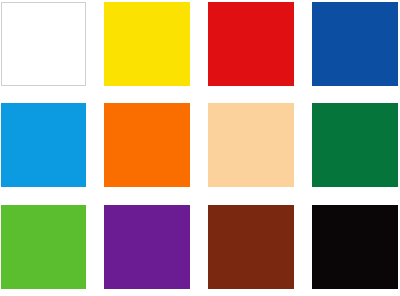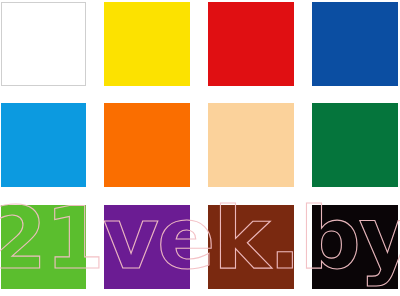--- a/index.html
+++ b/index.html
@@ -70,19 +70,14 @@
       <div class="swatch" title="Light blue" style="left: 1px; top: 103px; width: 85px; height: 84px; background: rgb(12, 154, 224);"></div>
       <div class="swatch" title="Orange" style="left: 104px; top: 103px; width: 86px; height: 84px; background: rgb(250, 110, 0);"></div>
       <div class="swatch" title="Peach" style="left: 208px; top: 103px; width: 86px; height: 84px; background: rgb(251, 210, 155);"></div>
       <div class="swatch" title="Green" style="left: 312px; top: 103px; width: 86px; height: 84px; background: rgb(5, 117, 60);"></div>
       <div class="swatch" title="Light green" style="left: 1px; top: 205px; width: 85px; height: 84px; background: rgb(91, 190, 46);"></div>
       <div class="swatch" title="Purple" style="left: 104px; top: 205px; width: 86px; height: 84px; background: rgb(107, 28, 147);"></div>
       <div class="swatch" title="Brown" style="left: 208px; top: 205px; width: 86px; height: 84px; background: rgb(122, 41, 16);"></div>
       <div class="swatch" title="Black" style="left: 312px; top: 205px; width: 86px; height: 84px; background: rgb(10, 5, 7);"></div>
     </div>
 
-  <div class="watermark">
-    <svg viewBox="0 0 400 100" xmlns="http://www.w3.org/2000/svg" aria-hidden="true">
-      <text class="wm-text" id="wm-text" x="200" y="72" text-anchor="middle" style="stroke: rgb(243, 191, 196);">21vek.by</text>
-    </svg>
-  </div>
 
 </div>
 
 </body></html>

